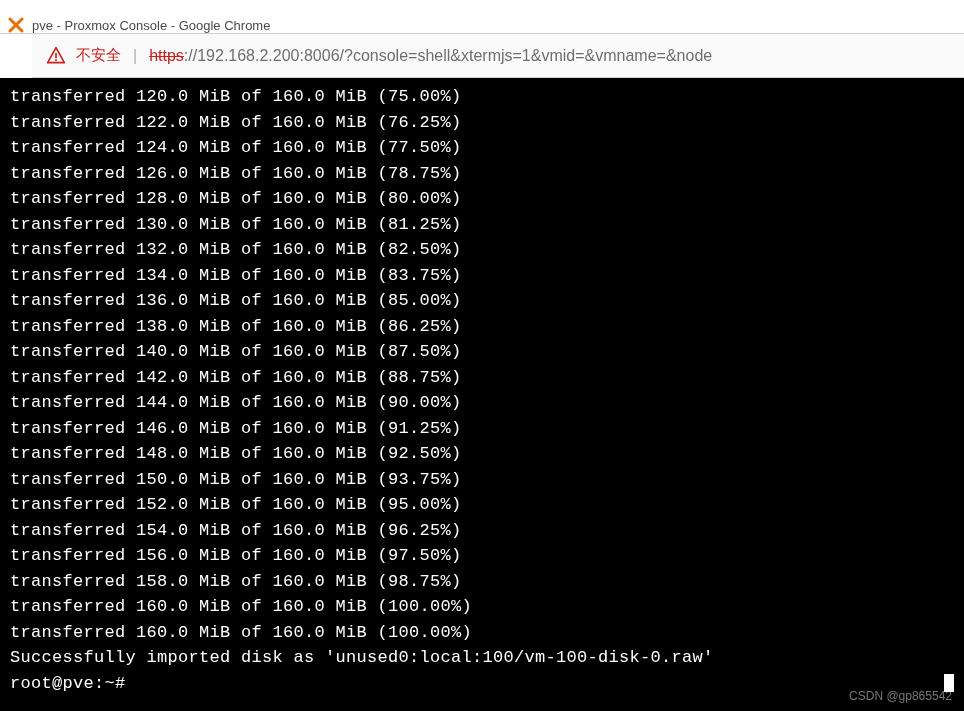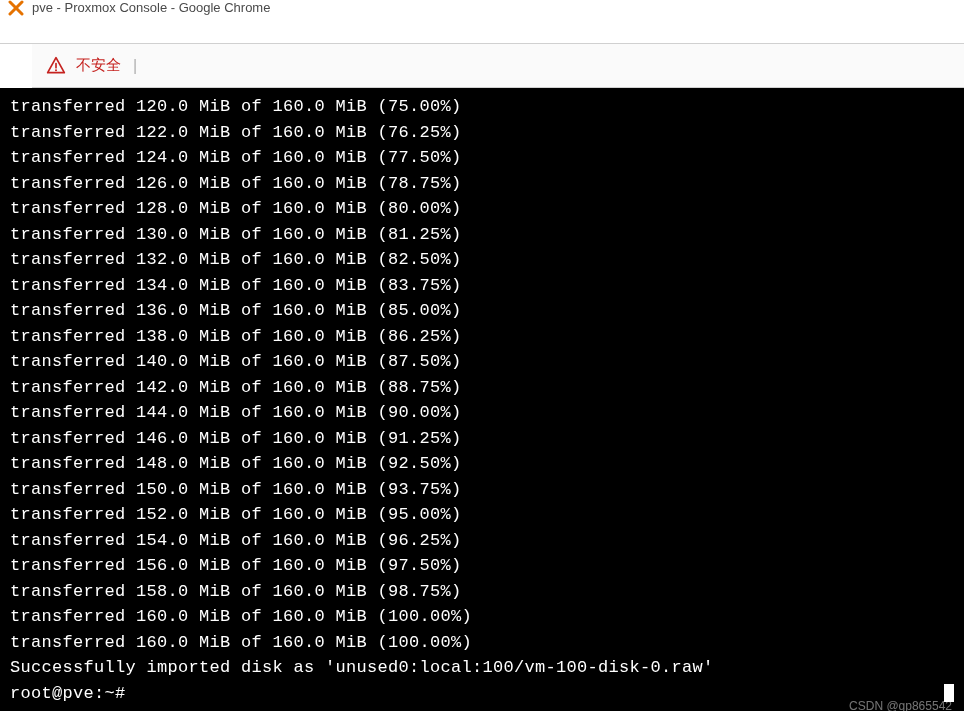--- a/index.html
+++ b/index.html
@@ -5,25 +5,25 @@
     * { margin: 0; padding: 0; box-sizing: border-box; }
     body {
       width: 964px;
       height: 711px;
       font-family: "Segoe UI", Tahoma, sans-serif;
       background: #fff;
       overflow: hidden;
       position: relative;
     }
     .titlebar {
-      height: 44px;
+      height: 34px;
       background: #fff;
       border-bottom: 1px solid #d0d0d0;
       display: flex;
-      align-items: flex-start;
+      align-items: flex-end;
       padding: 0 8px;
       gap: 8px;
     }
     .titlebar-icon {
       width: 16px;
       height: 16px;
       display: flex;
       align-items: center;
       justify-content: center;
       color: #e57200;
@@ -121,15 +121,18 @@
 <div class="addressbar">
   <span class="warn-icon">
     <svg width="20" height="20" viewBox="0 0 24 24">
       <path d="M12 2 L22 20 L2 20 Z" fill="none" stroke="#c5221f" stroke-width="2" stroke-linejoin="round"></path>
       <line x1="12" y1="9" x2="12" y2="14" stroke="#c5221f" stroke-width="2" stroke-linecap="round"></line>
       <circle cx="12" cy="17" r="1.2" fill="#c5221f"></circle>
     </svg>
   </span>
   <span class="not-secure">不安全</span>
   <span class="divider">|</span>
+  <span class="url">
+    <span class="scheme">https</span><span class="rest">://192.168.2.200:8006/?console=shell&amp;xtermjs=1&amp;vmid=&amp;vmname=&amp;node</span>
+  </span>
 </div>
 
 <div class="console" id="console"><div class="console-line">transferred 120.0 MiB of 160.0 MiB (75.00%)</div><div class="console-line">transferred 122.0 MiB of 160.0 MiB (76.25%)</div><div class="console-line">transferred 124.0 MiB of 160.0 MiB (77.50%)</div><div class="console-line">transferred 126.0 MiB of 160.0 MiB (78.75%)</div><div class="console-line">transferred 128.0 MiB of 160.0 MiB (80.00%)</div><div class="console-line">transferred 130.0 MiB of 160.0 MiB (81.25%)</div><div class="console-line">transferred 132.0 MiB of 160.0 MiB (82.50%)</div><div class="console-line">transferred 134.0 MiB of 160.0 MiB (83.75%)</div><div class="console-line">transferred 136.0 MiB of 160.0 MiB (85.00%)</div><div class="console-line">transferred 138.0 MiB of 160.0 MiB (86.25%)</div><div class="console-line">transferred 140.0 MiB of 160.0 MiB (87.50%)</div><div class="console-line">transferred 142.0 MiB of 160.0 MiB (88.75%)</div><div class="console-line">transferred 144.0 MiB of 160.0 MiB (90.00%)</div><div class="console-line">transferred 146.0 MiB of 160.0 MiB (91.25%)</div><div class="console-line">transferred 148.0 MiB of 160.0 MiB (92.50%)</div><div class="console-line">transferred 150.0 MiB of 160.0 MiB (93.75%)</div><div class="console-line">transferred 152.0 MiB of 160.0 MiB (95.00%)</div><div class="console-line">transferred 154.0 MiB of 160.0 MiB (96.25%)</div><div class="console-line">transferred 156.0 MiB of 160.0 MiB (97.50%)</div><div class="console-line">transferred 158.0 MiB of 160.0 MiB (98.75%)</div><div class="console-line">transferred 160.0 MiB of 160.0 MiB (100.00%)</div><div class="console-line">transferred 160.0 MiB of 160.0 MiB (100.00%)</div><div class="console-line">Successfully imported disk as 'unused0:local:100/vm-100-disk-0.raw'</div><div class="prompt-line"><span>root@pve:~#</span><span class="cursor"></span></div><div class="watermark">CSDN @gp865542</div></div>
 
 </body></html>

